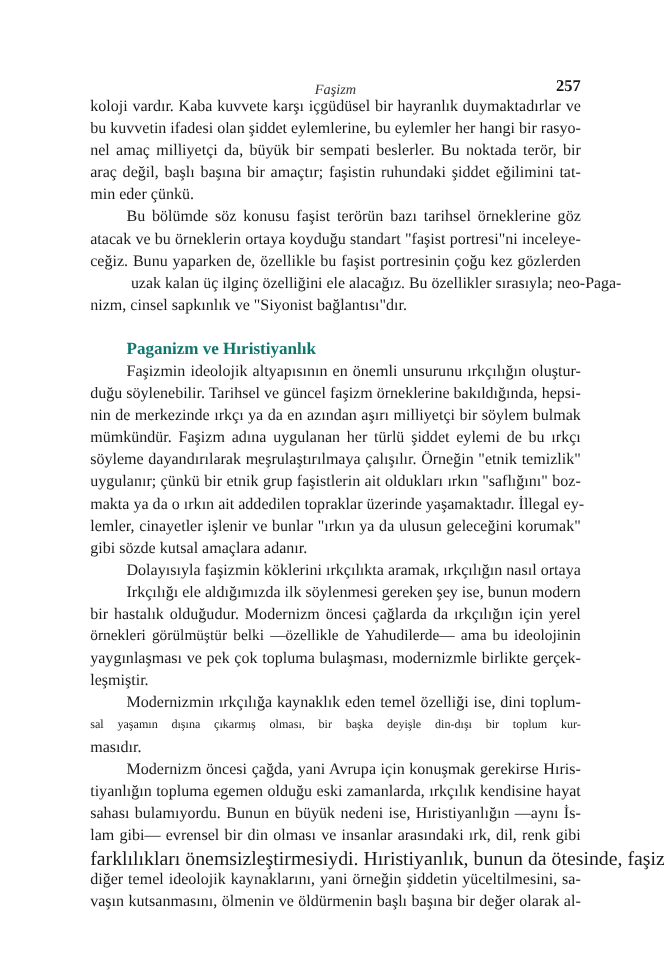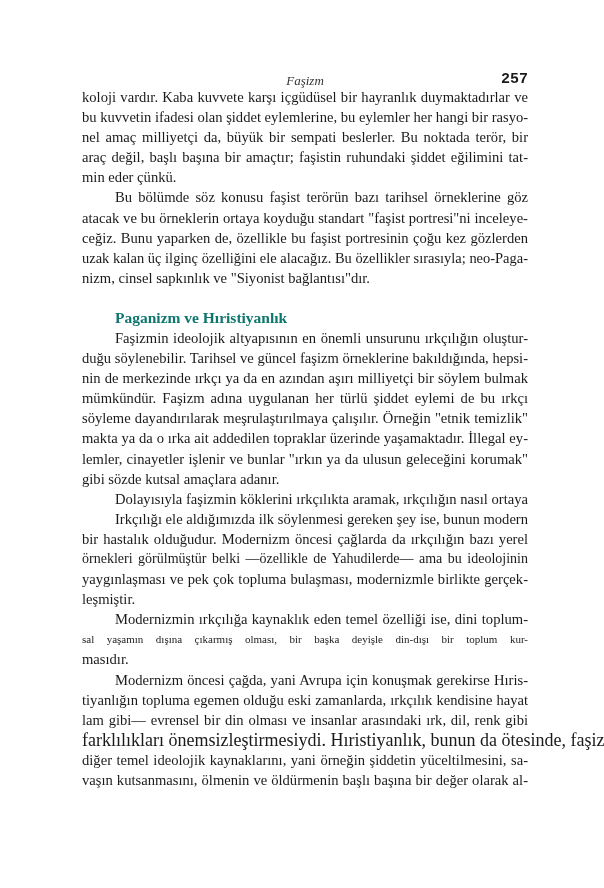--- a/index.html
+++ b/index.html
@@ -36,21 +36,21 @@
       font-family: "Liberation Serif", serif;
       font-style: italic;
       font-size: 13px;
       color: #333;
       top: 2px;
     }
     .page-number {
       position: absolute;
       right: 0;
       top: 0;
-      font-family: Liberation Mono, monospace;
+      font-family: Liberation Serif, serif;
       font-weight: bold;
       font-size: 15px;
       color: #1a1a1a;
     }
     .body-text {
       position: absolute;
       top: 87px;
       left: 0;
       width: 446px;
       font-family: "Liberation Serif", serif;
@@ -104,60 +104,62 @@
       <span class="line" style="font-size: 14.5806px; line-height: 20.1px;">bu kuvvetin ifadesi olan şiddet eylemlerine, bu eylemler her hangi bir rasyo-</span>
       <span class="line">nel amaç milliyetçi da, büyük bir sempati beslerler. Bu noktada terör, bir</span>
       <span class="line">araç değil, başlı başına bir amaçtır; faşistin ruhundaki şiddet eğilimini tat-</span>
       <span class="line last">min eder çünkü.</span>
     </p>
 
     <p>
       <span class="line indented">Bu bölümde söz konusu faşist terörün bazı tarihsel örneklerine göz</span>
       <span class="line">atacak ve bu örneklerin ortaya koyduğu standart "faşist portresi"ni inceleye-</span>
       <span class="line">ceğiz. Bunu yaparken de, özellikle bu faşist portresinin çoğu kez gözlerden</span>
-      <span class="line" style="font-size: 14.4637px; line-height: 20.1px;">uzak kalan üç ilginç özelliğini ele alacağız. Bu özellikler sırasıyla; neo-Paga-</span>
+      <span class="line" style="font-size: 14.4637px; line-height: 20.1px; margin-left: 37px;">uzak kalan üç ilginç özelliğini ele alacağız. Bu özellikler sırasıyla; neo-Paga-</span>
       <span class="line last">nizm, cinsel sapkınlık ve "Siyonist bağlantısı"dır.</span>
     </p>
 
     <div class="section-gap"></div>
 
     <h2 class="section-heading">Paganizm ve Hıristiyanlık</h2>
 
     <p>
       <span class="line indented">Faşizmin ideolojik altyapısının en önemli unsurunu ırkçılığın oluştur-</span>
       <span class="line" style="font-size: 14.5689px; line-height: 20.1px;">duğu söylenebilir. Tarihsel ve güncel faşizm örneklerine bakıldığında, hepsi-</span>
       <span class="line">nin de merkezinde ırkçı ya da en azından aşırı milliyetçi bir söylem bulmak</span>
       <span class="line">mümkündür. Faşizm adına uygulanan her türlü şiddet eylemi de bu ırkçı</span>
       <span class="line">söyleme dayandırılarak meşrulaştırılmaya çalışılır. Örneğin "etnik temizlik"</span>
-      <span class="line">makta ya da o ırka ait addedilen topraklar üzerinde yaşamaktadır. İllegal ey-</span>
+      <span class="line">uygulanır; çünkü bir etnik grup faşistlerin ait oldukları ırkın "saflığını" boz-</span>
+      <span class="line">makta ya da o ırkın ait addedilen topraklar üzerinde yaşamaktadır. İllegal ey-</span>
       <span class="line">lemler, cinayetler işlenir ve bunlar "ırkın ya da ulusun geleceğini korumak"</span>
       <span class="line last">gibi sözde kutsal amaçlara adanır.</span>
     </p>
 
     <p>
       <span class="line indented">Dolayısıyla faşizmin köklerini ırkçılıkta aramak, ırkçılığın nasıl ortaya</span>
     </p>
 
     <p>
       <span class="line indented" style="font-size: 14.5862px; line-height: 20.1px;">Irkçılığı ele aldığımızda ilk söylenmesi gereken şey ise, bunun modern</span>
-      <span class="line">bir hastalık olduğudur. Modernizm öncesi çağlarda da ırkçılığın bazı yerel</span>
+      <span class="line">bir hastalık olduğudur. Modernizm öncesi çağlarda da ırkçılığın için yerel</span>
       <span class="line" style="font-size: 14px; line-height: 20.1px;">örnekleri görülmüştür belki —özellikle de Yahudilerde— ama bu ideolojinin</span>
       <span class="line">yaygınlaşması ve pek çok topluma bulaşması, modernizmle birlikte gerçek-</span>
       <span class="line last">leşmiştir.</span>
     </p>
 
     <p>
       <span class="line indented">Modernizmin ırkçılığa kaynaklık eden temel özelliği ise, dini toplum-</span>
       <span class="line" style="font-size: 11px; line-height: 20.1px;">sal yaşamın dışına çıkarmış olması, bir başka deyişle din-dışı bir toplum kur-</span>
       <span class="line last">masıdır.</span>
     </p>
 
     <p>
       <span class="line indented">Modernizm öncesi çağda, yani Avrupa için konuşmak gerekirse Hıris-</span>
       <span class="line">tiyanlığın topluma egemen olduğu eski zamanlarda, ırkçılık kendisine hayat</span>
+      <span class="line">sahası bulamıyordu. Bunun en büyük nedeni ise, Hıristiyanlığın —aynı İs-</span>
       <span class="line">lam gibi— evrensel bir din olması ve insanlar arasındaki ırk, dil, renk gibi</span>
       <span class="line" style="font-size: 18px; line-height: 20.1px;">farklılıkları önemsizleştirmesiydi. Hıristiyanlık, bunun da ötesinde, faşizmin</span>
       <span class="line">diğer temel ideolojik kaynaklarını, yani örneğin şiddetin yüceltilmesini, sa-</span>
       <span class="line" style="text-align-last: justify;">vaşın kutsanmasını, ölmenin ve öldürmenin başlı başına bir değer olarak al-</span>
     </p>
 
   </div>
 </div>
 
 </body></html>

